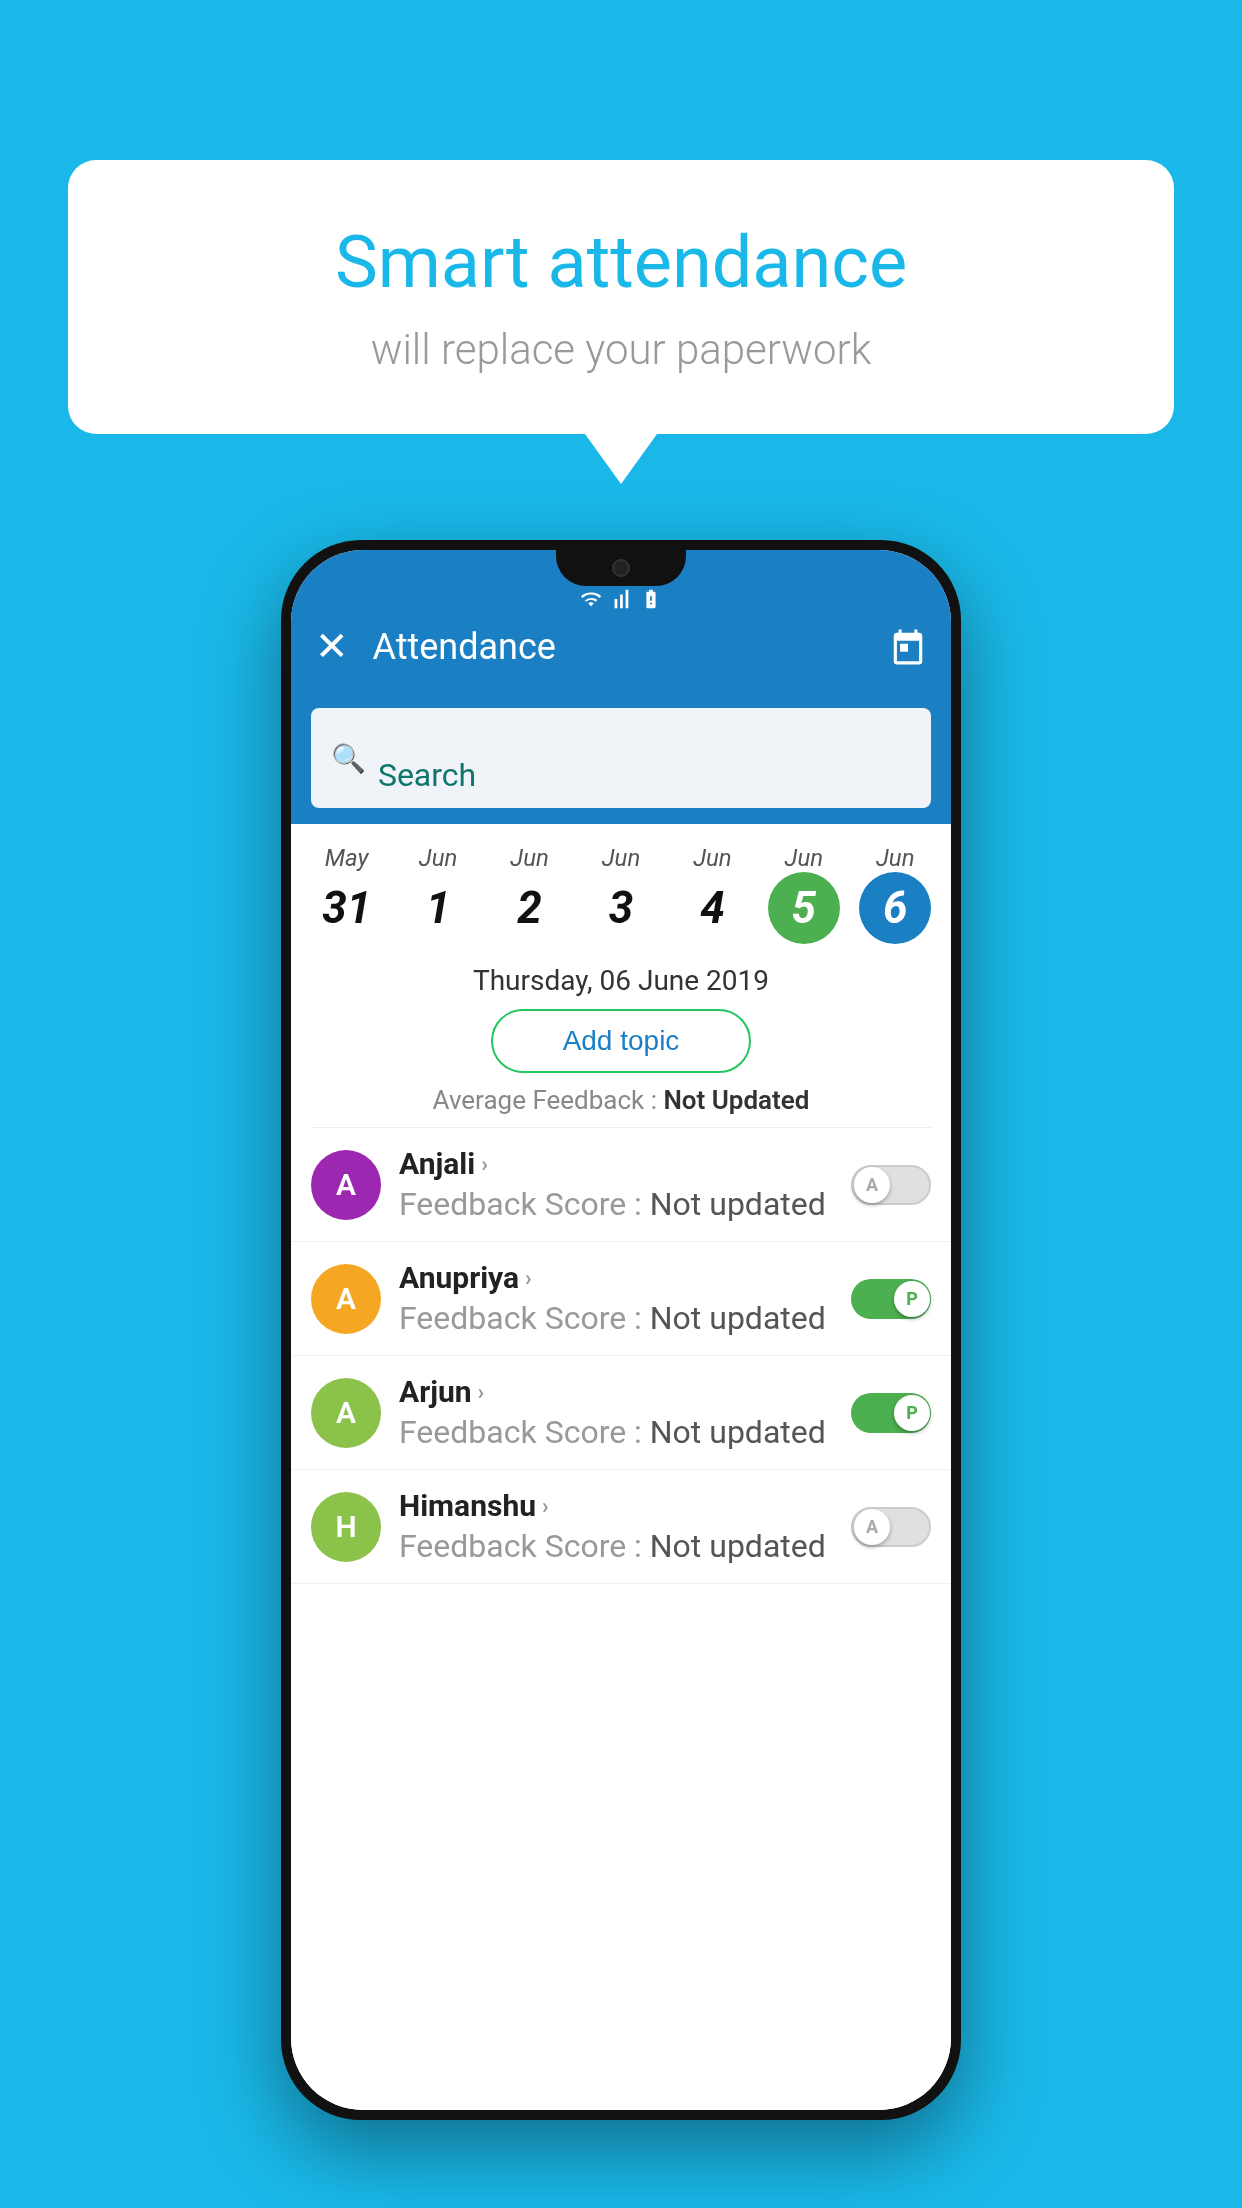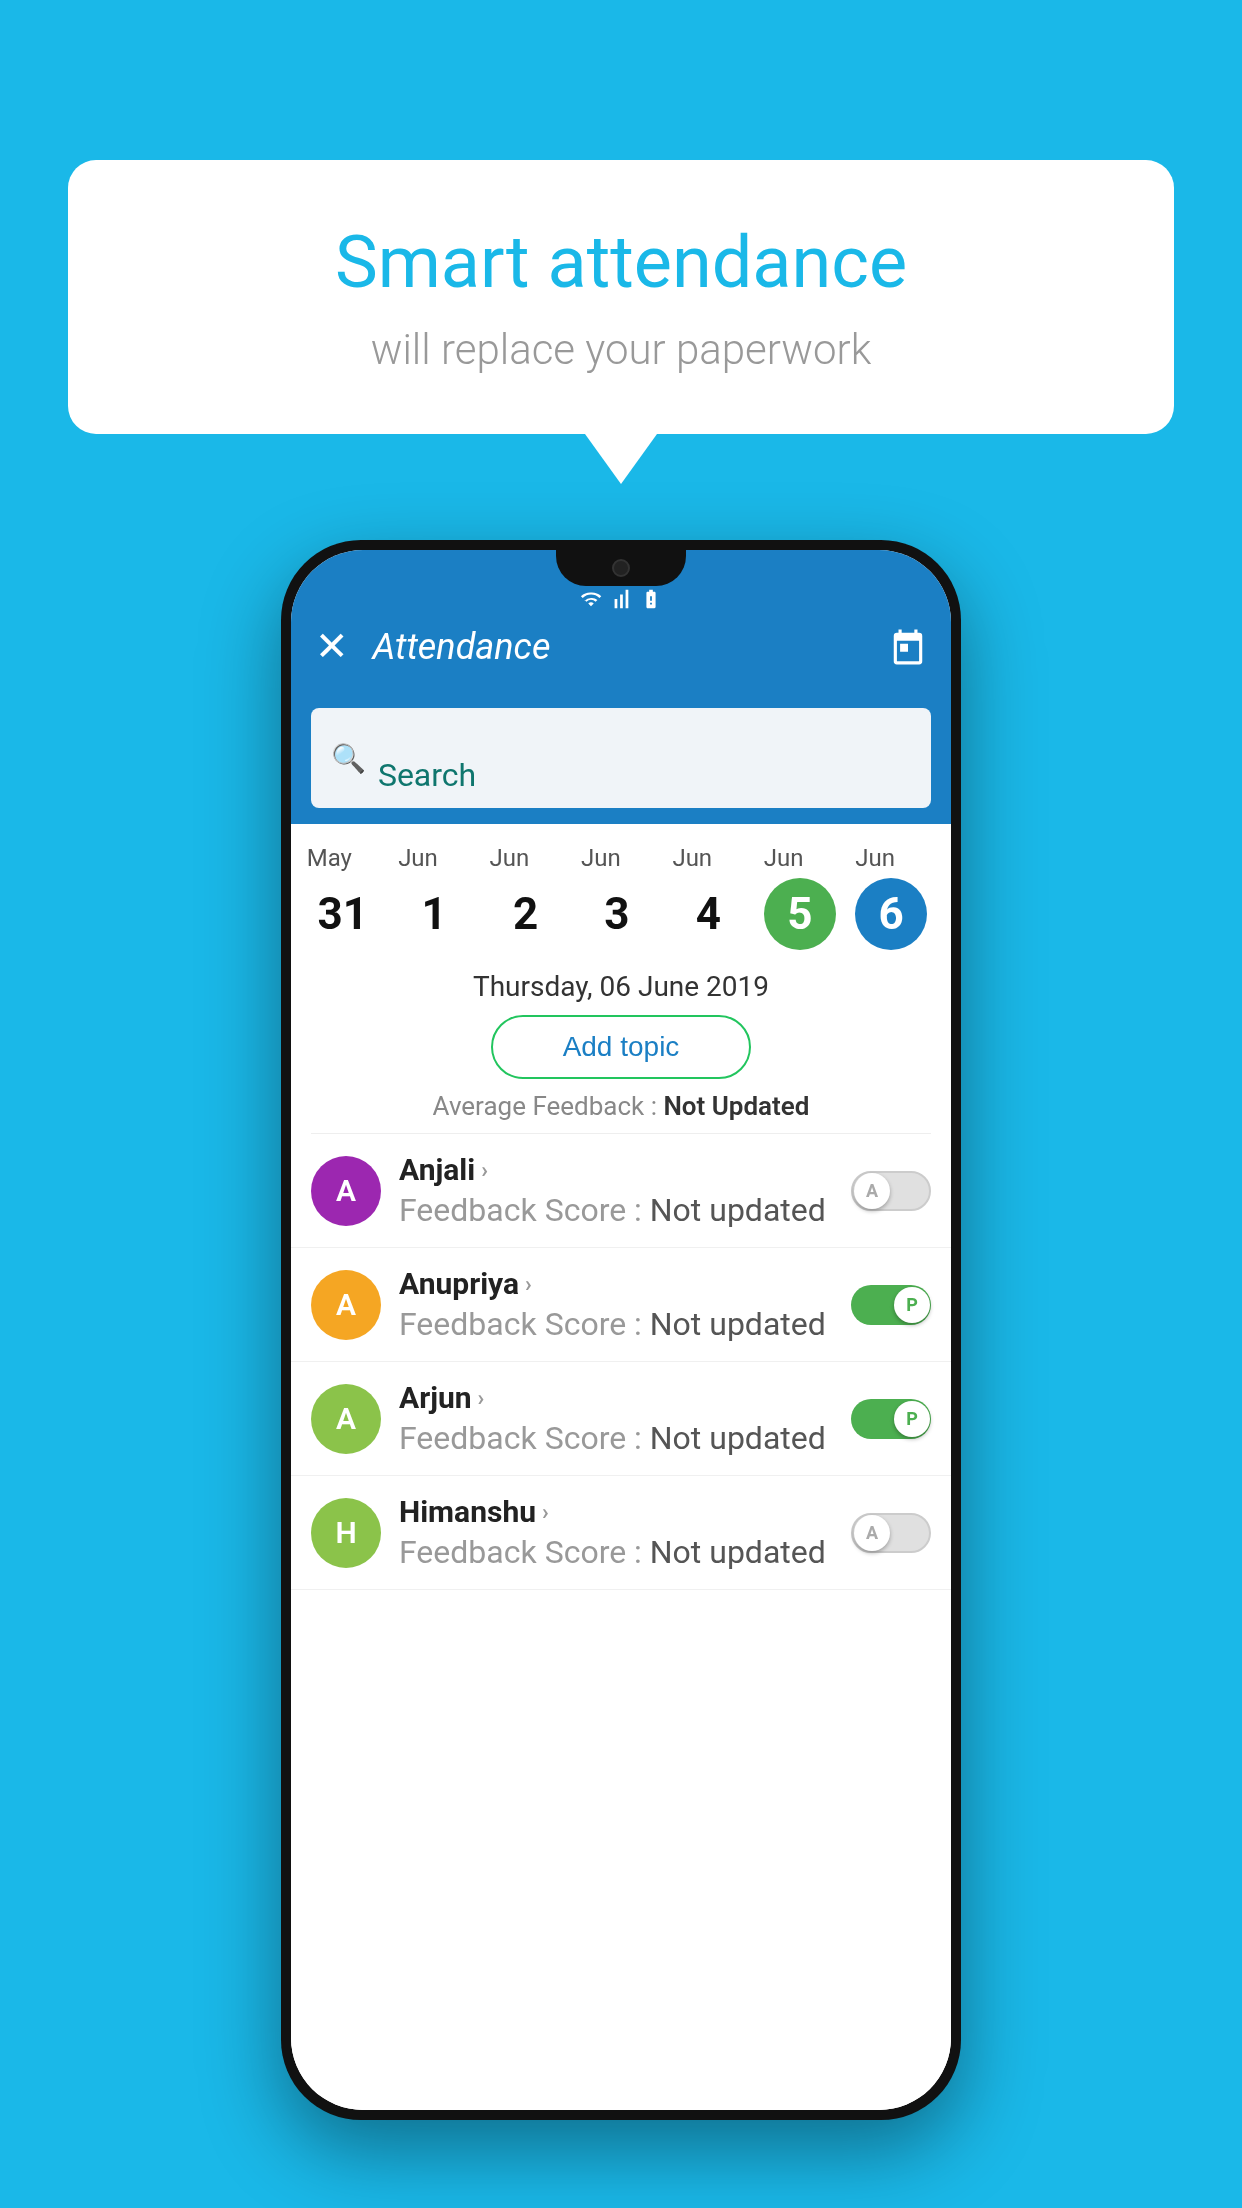--- a/index.html
+++ b/index.html
@@ -133,21 +133,20 @@
       font-size: 40px;
       font-weight: 300;
       cursor: pointer;
       line-height: 1;
     }
     .app-bar-title {
       color: white;
       font-size: 36px;
       font-weight: 400;
       flex: 1;
-      font-style: italic;
     }
 
     
     .search-bar-container {
       padding: 16px 20px;
       background: #1b7fc4;
     }
     .search-bar {
       background: #f0f4f8;
       border-radius: 8px;
@@ -177,22 +176,23 @@
     
     .date-selector {
       padding: 20px 10px 10px 10px;
       display: flex;
       justify-content: space-around;
       align-items: flex-start;
     }
     .date-item {
       display: flex;
       flex-direction: column;
-      gap: 6px;
+      align-items: center;
       min-width: 80px;
+      font-style: italic;
     }
     .date-month {
       font-size: 24px;
       color: #555;
       font-weight: 400;
     }
     .date-num {
       font-size: 44px;
       font-weight: 700;
       color: #111;

